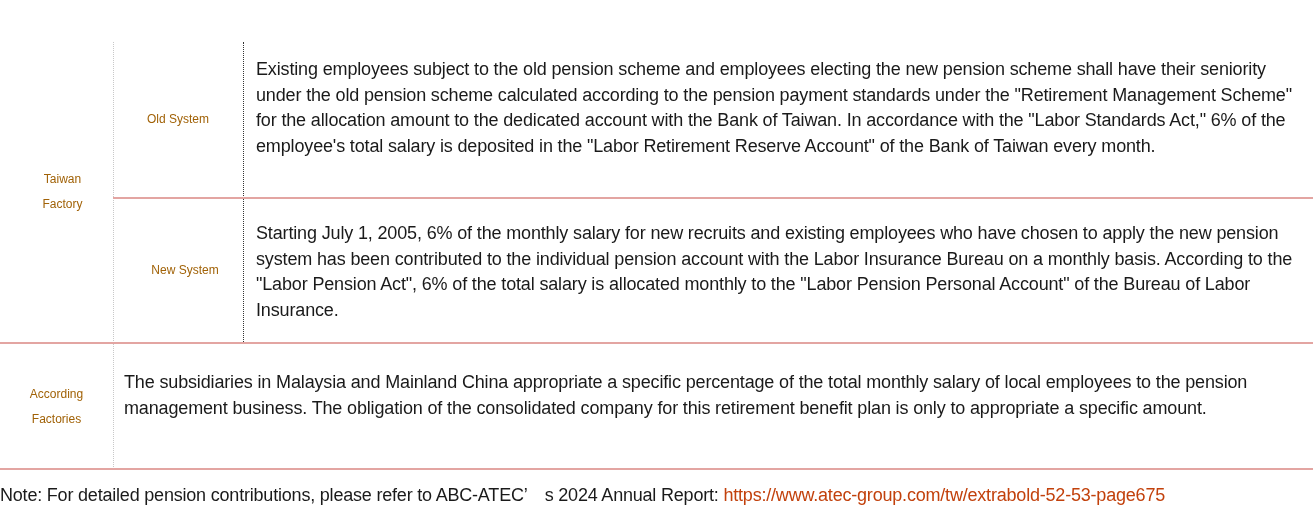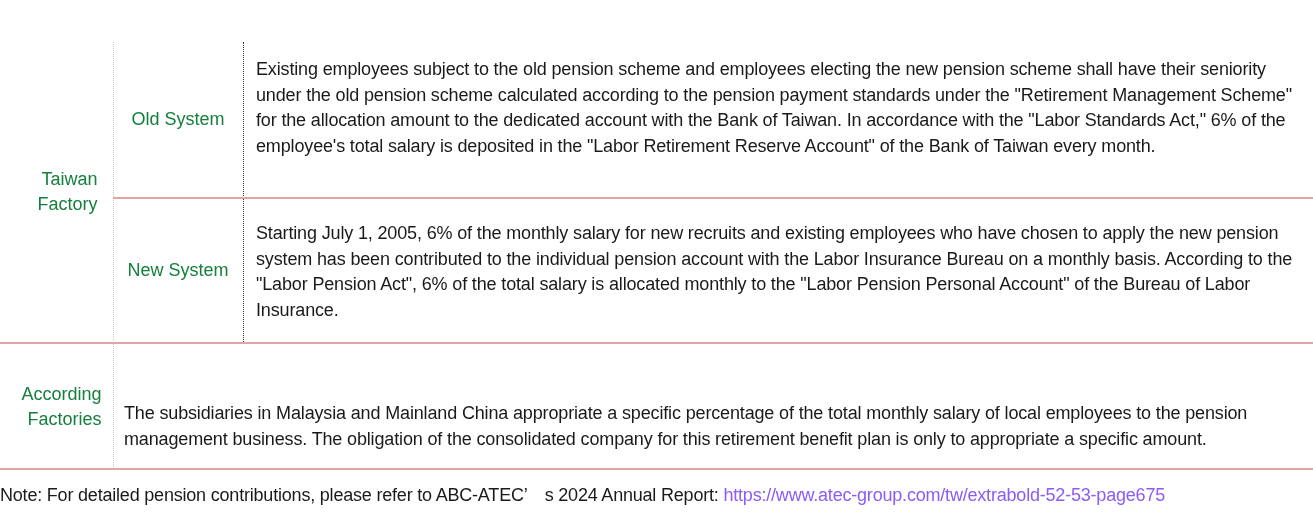--- a/index.html
+++ b/index.html
@@ -29,32 +29,32 @@
     .tbl { position: absolute; left: 0; top: 42px; width: 1313px; }
     .h-rule { position: absolute; height: 2px; background: #e3a5a2; }
     .v-dot-light {
       position: absolute; width: 0; border-left: 1px dotted #c8c8c8;
     }
     .v-dot-dark {
       position: absolute; width: 0; border-left: 1px dotted #333333;
     }
     .cell-label {
       position: absolute; display: flex; align-items: center; justify-content: center;
-      text-align: right; font-size: 18px; line-height: 25px; color: #15803d;
+      text-align: center; font-size: 12px; line-height: 25px; color: #a16207;
     }
     .cell-text {
       position: absolute; font-size: 18px; line-height: 25.5px; color: #1a1a1a;
       letter-spacing: -0.15px;
     }
 
     .note {
       position: absolute; left: 0; top: 483px; font-size: 18px; line-height: 24px;
       white-space: nowrap; color: #1a1a1a; letter-spacing: -0.2px;
     }
-    .note a { color: #8b5cf6; text-decoration: none; }
+    .note a { color: #c2410c; text-decoration: none; }
   </style>
 </head>
 <body>
 
 <div class="page">
 
 
   <div class="tbl">
 
     <div class="v-dot-light" style="left:113px; top:0; height:427px;"></div>
@@ -64,31 +64,31 @@
       <span style="display:block; width:70px;margin-left:12px;">Taiwan Factory</span>
     </div>
 
     <div class="cell-label" style="left:113px; top:0; width:130px; height:155px;">
       <span>Old System</span>
     </div>
     <div class="cell-text" style="left:256px; top:15px; width:1050px;">Existing employees subject to the old pension scheme and employees electing the new pension scheme shall have their seniority under the old pension scheme calculated according to the pension payment standards under the "Retirement Management Scheme" for the allocation amount to the dedicated account with the Bank of Taiwan. In accordance with the "Labor Standards Act," 6% of the employee's total salary is deposited in the "Labor Retirement Reserve Account" of the Bank of Taiwan every month.</div>
 
     <div class="h-rule" style="left:113px; top:155px; width:1200px;"></div>
 
-    <div class="cell-label" style="left:113px; top:157px; width:130px; height:143px;">
+    <div class="cell-label" style="left:120px; top:157px; width:130px; height:143px;">
       <span>New System</span>
     </div>
     <div class="cell-text" style="left:256px; top:179px; width:1050px;">Starting July 1, 2005, 6% of the monthly salary for new recruits and existing employees who have chosen to apply the new pension system has been contributed to the individual pension account with the Labor Insurance Bureau on a monthly basis. According to the "Labor Pension Act", 6% of the total salary is allocated monthly to the "Labor Pension Personal Account" of the Bureau of Labor Insurance.</div>
 
     <div class="h-rule" style="left:0; top:300px; width:1313px;"></div>
 
     <div class="cell-label" style="left:0; top:302px; width:113px; height:125px;">
       <span style="display:block; width:90px;">According Factories</span>
     </div>
-    <div class="cell-text" style="left:124px; top:328px; width:1180px;margin-top:31px;">The subsidiaries in Malaysia and Mainland China appropriate a specific percentage of the total monthly salary of local employees to the pension management business. The obligation of the consolidated company for this retirement benefit plan is only to appropriate a specific amount.</div>
+    <div class="cell-text" style="left:124px; top:328px; width:1180px;">The subsidiaries in Malaysia and Mainland China appropriate a specific percentage of the total monthly salary of local employees to the pension management business. The obligation of the consolidated company for this retirement benefit plan is only to appropriate a specific amount.</div>
 
     <div class="h-rule" style="left:0; top:426px; width:1313px;"></div>
   </div>
 
   <div class="note">
     <span>Note: For detailed pension contributions, please refer to ABC-ATEC’　s 2024 Annual Report: </span><a href="#">https://www.atec-group.com/tw/extrabold-52-53-page675</a>
   </div>
 
 </div>
 

